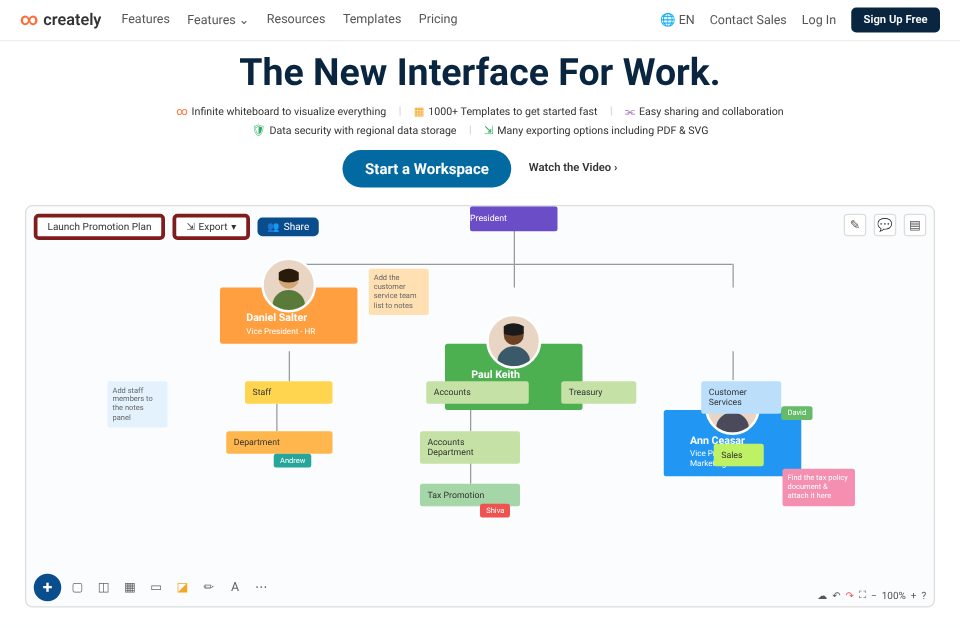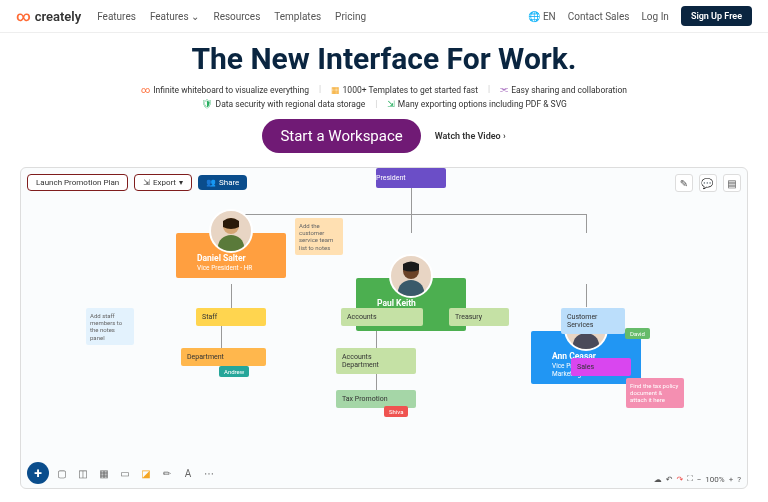--- a/index.html
+++ b/index.html
@@ -11,25 +11,25 @@
 .nav{display:flex;gap:14px;color:#555}
 .nav-item{cursor:pointer}
 .header-right{display:flex;align-items:center;gap:12px;color:#555}
 .signup-btn{background:#0a2540;color:#fff;padding:5px 10px;border-radius:4px;font-size:9px;font-weight:600}
 .hero{text-align:center;padding:8px 0 4px}
 .hero h1{font-size:30px;font-weight:700;color:#0a2540;margin-bottom:8px}
 .features{display:flex;justify-content:center;gap:10px;font-size:8.5px;color:#333;margin-bottom:4px;flex-wrap:wrap}
 .feature{display:flex;align-items:center;gap:3px}
 .feature-icon{font-size:9px}
 .cta{display:flex;justify-content:center;align-items:center;gap:14px;margin:10px 0}
-.cta-btn{background:#701a75;color:#fff;padding:8px 18px;border-radius:18px;font-size:15px;font-weight:400;border:none}
+.cta-btn{background:#0369a1;color:#fff;padding:8px 18px;border-radius:18px;font-size:12px;font-weight:700;border:none}
 .watch{font-size:9px;color:#333;font-weight:600}
 .canvas{margin:0 20px;border:1px solid #ddd;border-radius:6px;height:322px;position:relative;background:#fafcfd;overflow:hidden}
 .toolbar-top{position:absolute;top:6px;left:6px;display:flex;gap:6px;align-items:center;z-index:10}
-.tb-pill{background:#fff;border:1px solid #7f1d1d;border-radius:4px;padding:3px 8px;font-size:8px;color:#333;display:flex;align-items:center;gap:3px}
+.tb-pill{background:#fff;border:3px solid #7f1d1d;border-radius:4px;padding:3px 8px;font-size:8px;color:#333;display:flex;align-items:center;gap:3px}
 .tb-share{background:#0a4d8c;color:#fff;border:none}
 .toolbar-tr{position:absolute;top:6px;right:6px;display:flex;gap:6px;z-index:10}
 .tb-icon{width:18px;height:18px;background:#fff;border:1px solid #ddd;border-radius:3px;display:flex;align-items:center;justify-content:center;font-size:10px;color:#555}
 .toolbar-bottom{position:absolute;bottom:4px;left:6px;display:flex;gap:5px;align-items:center;z-index:10}
 .add-btn{width:22px;height:22px;background:#0a4d8c;color:#fff;border-radius:50%;display:flex;align-items:center;justify-content:center;font-size:14px;font-weight:700}
 .tb-small{width:16px;height:16px;display:flex;align-items:center;justify-content:center;font-size:10px;color:#666}
 .toolbar-br{position:absolute;bottom:4px;right:6px;display:flex;gap:4px;align-items:center;font-size:8px;color:#555;z-index:10}
 .org{position:absolute;top:0;left:0;right:0}
 .node{position:absolute;text-align:left;font-size:7px;border-radius:2px}
 .president{top:0;left:355px;width:70px;background:#6b4ec7;color:#fff;padding:6px 0}
@@ -42,21 +42,21 @@
 .card2{top:65px;left:335px;background:#4caf50}
 .card3{top:65px;left:510px;background:#2196f3}
 .sub{padding:5px 6px;font-size:7px;color:#333}
 .staff{top:140px;left:175px;width:70px;background:#ffd54f}
 .recruit{top:180px;left:160px;width:85px;background:#ffb74d}
 .accounts{top:140px;left:320px;width:82px;background:#c5e1a5}
 .treasury{top:140px;left:428px;width:60px;background:#c5e1a5}
 .acc-dept{top:180px;left:315px;width:80px;background:#c5e1a5}
 .tax{top:222px;left:315px;width:80px;background:#a5d6a7}
 .cust{top:140px;left:540px;width:64px;background:#bbdefb}
-.sales{top:190px;left:550px;width:60px;background:#d946ef}
+.sales{top:190px;left:550px;width:40px;background:#bef264}
 .note{position:absolute;font-size:6px;padding:4px;border-radius:2px;color:#666;line-height:1.2}
 .note1{top:140px;left:65px;width:48px;background:#e3f2fd}
 .note2{top:50px;left:274px;width:48px;background:#ffe0b2}
 .note3{top:210px;left:605px;width:58px;background:#f48fb1;color:#fff}
 .tag{position:absolute;font-size:6px;padding:2px 5px;border-radius:2px;color:#fff}
 .tag-andrew{top:198px;left:198px;background:#26a69a}
 .tag-shiva{top:238px;left:363px;background:#ef5350}
 .tag-david{top:160px;left:604px;background:#66bb6a}
 .line{position:absolute;background:#999}
 .hl{height:1px}

